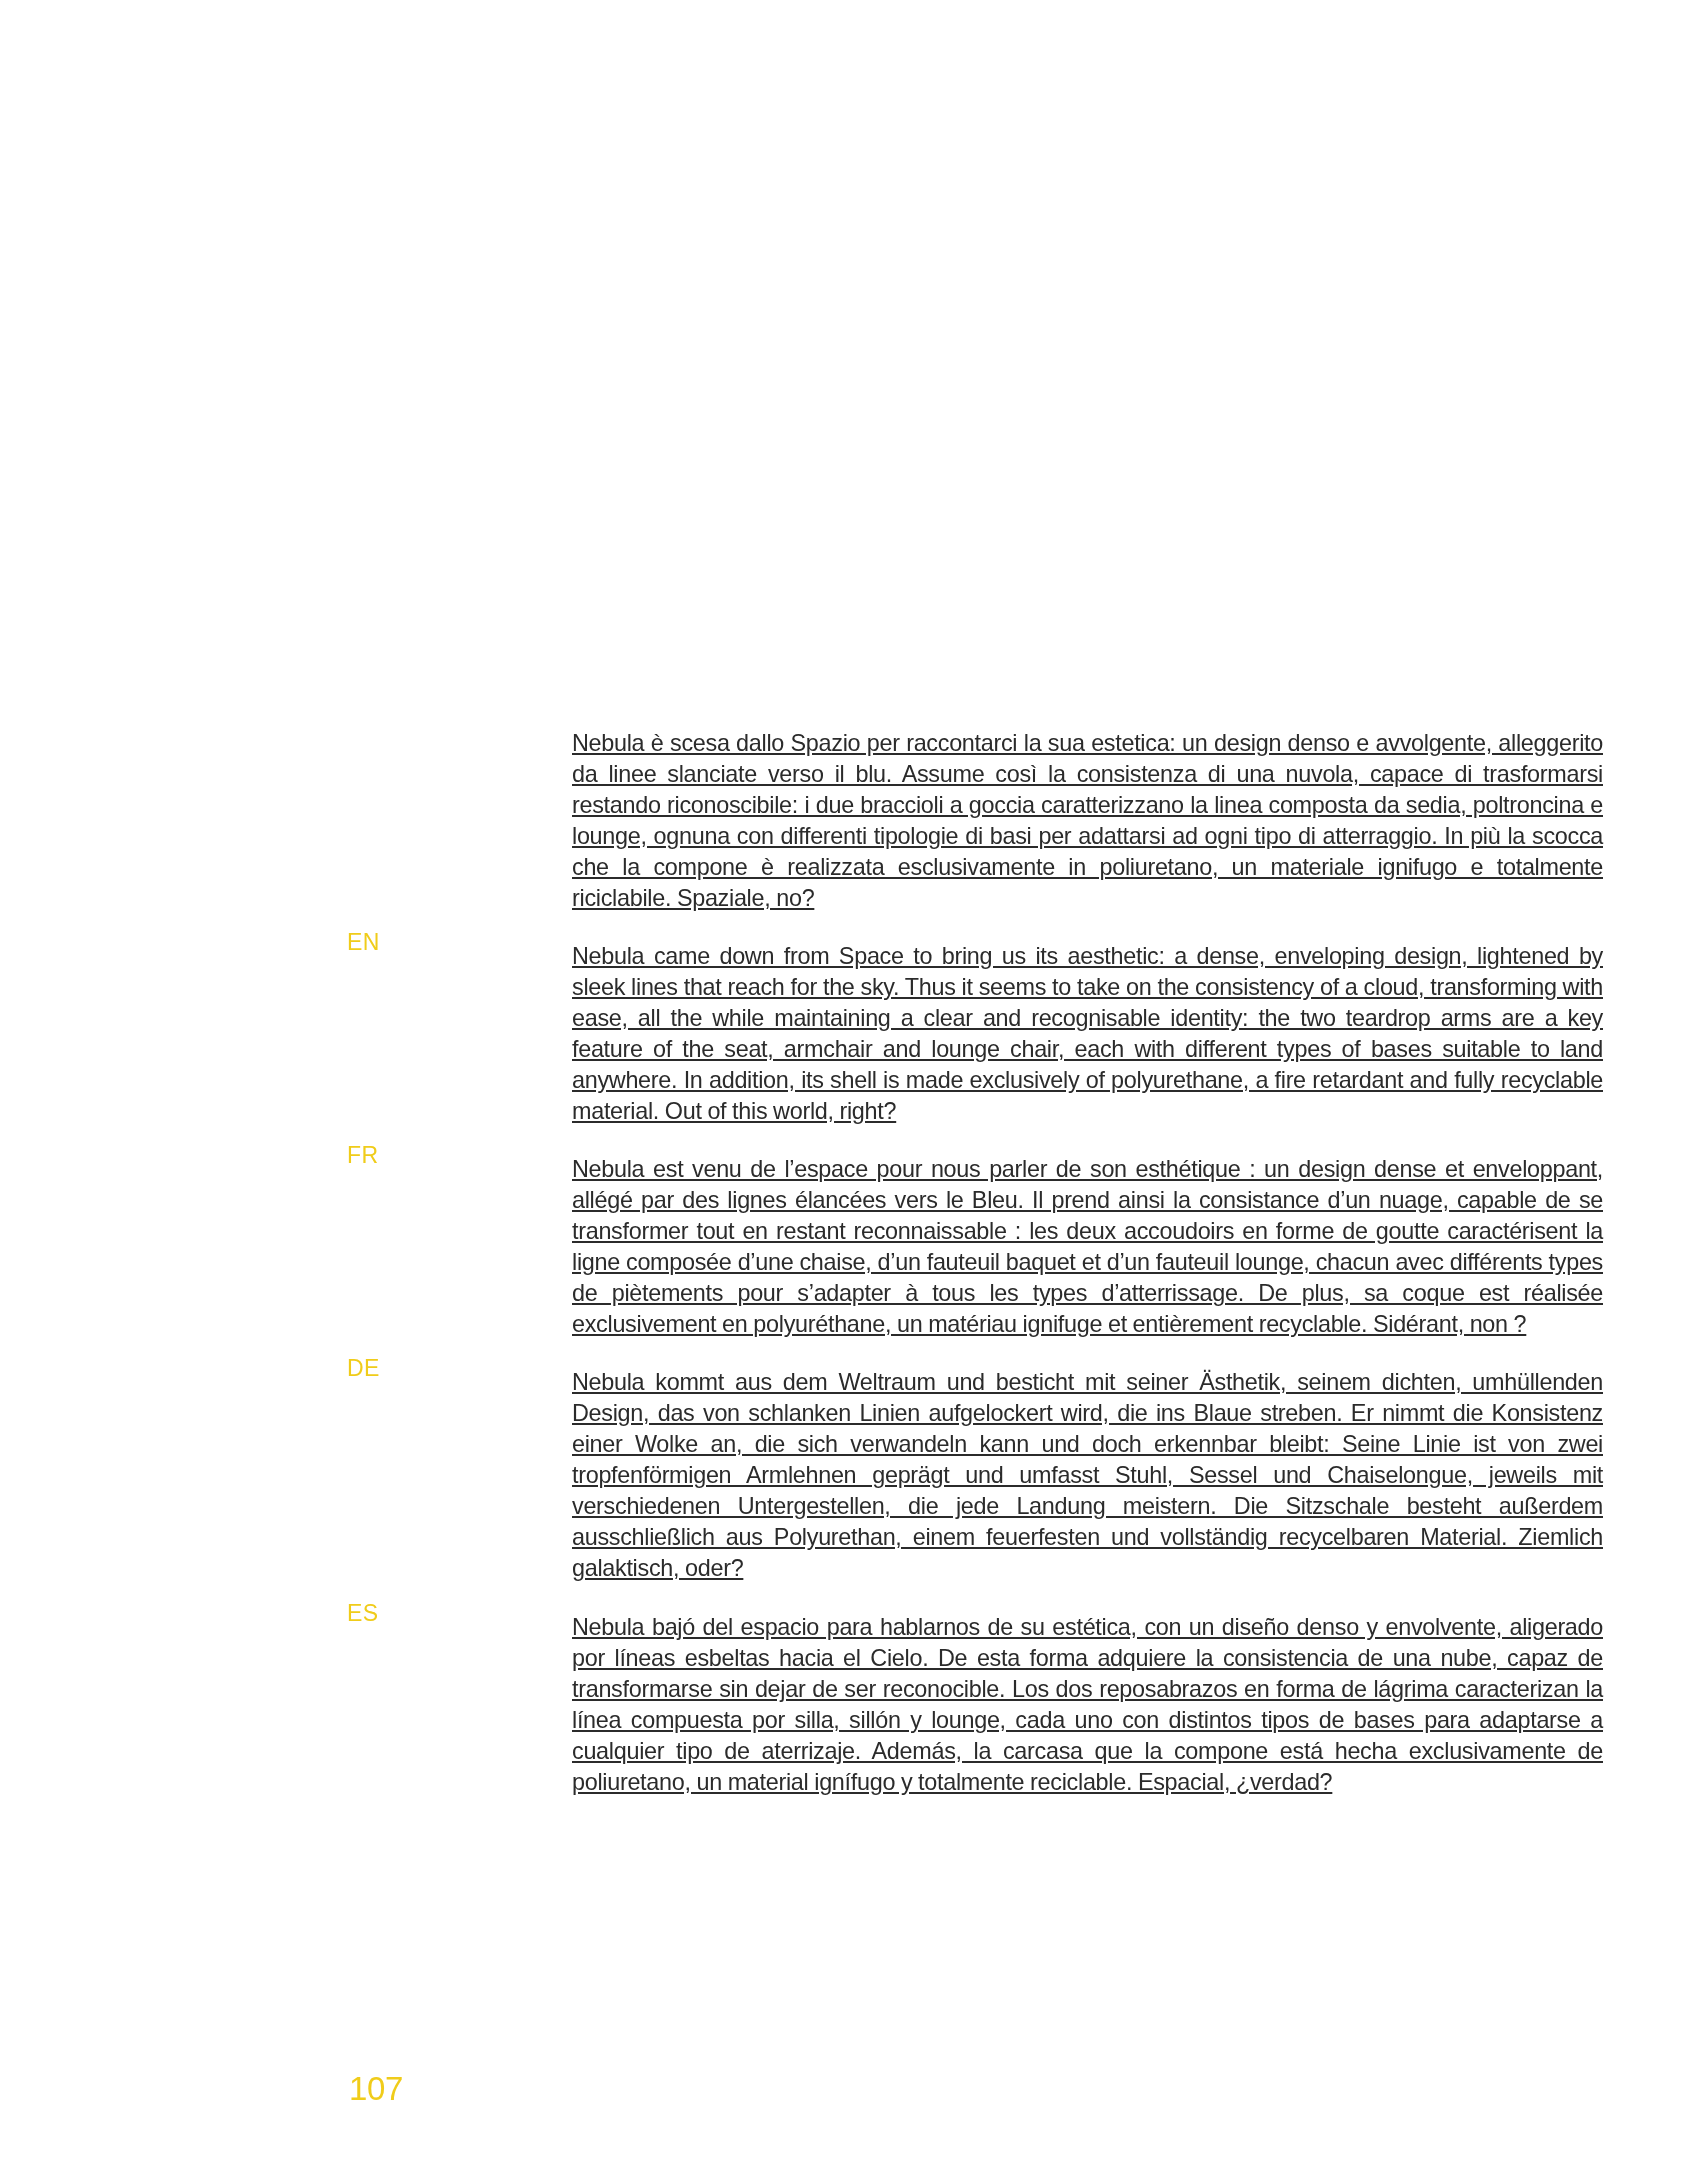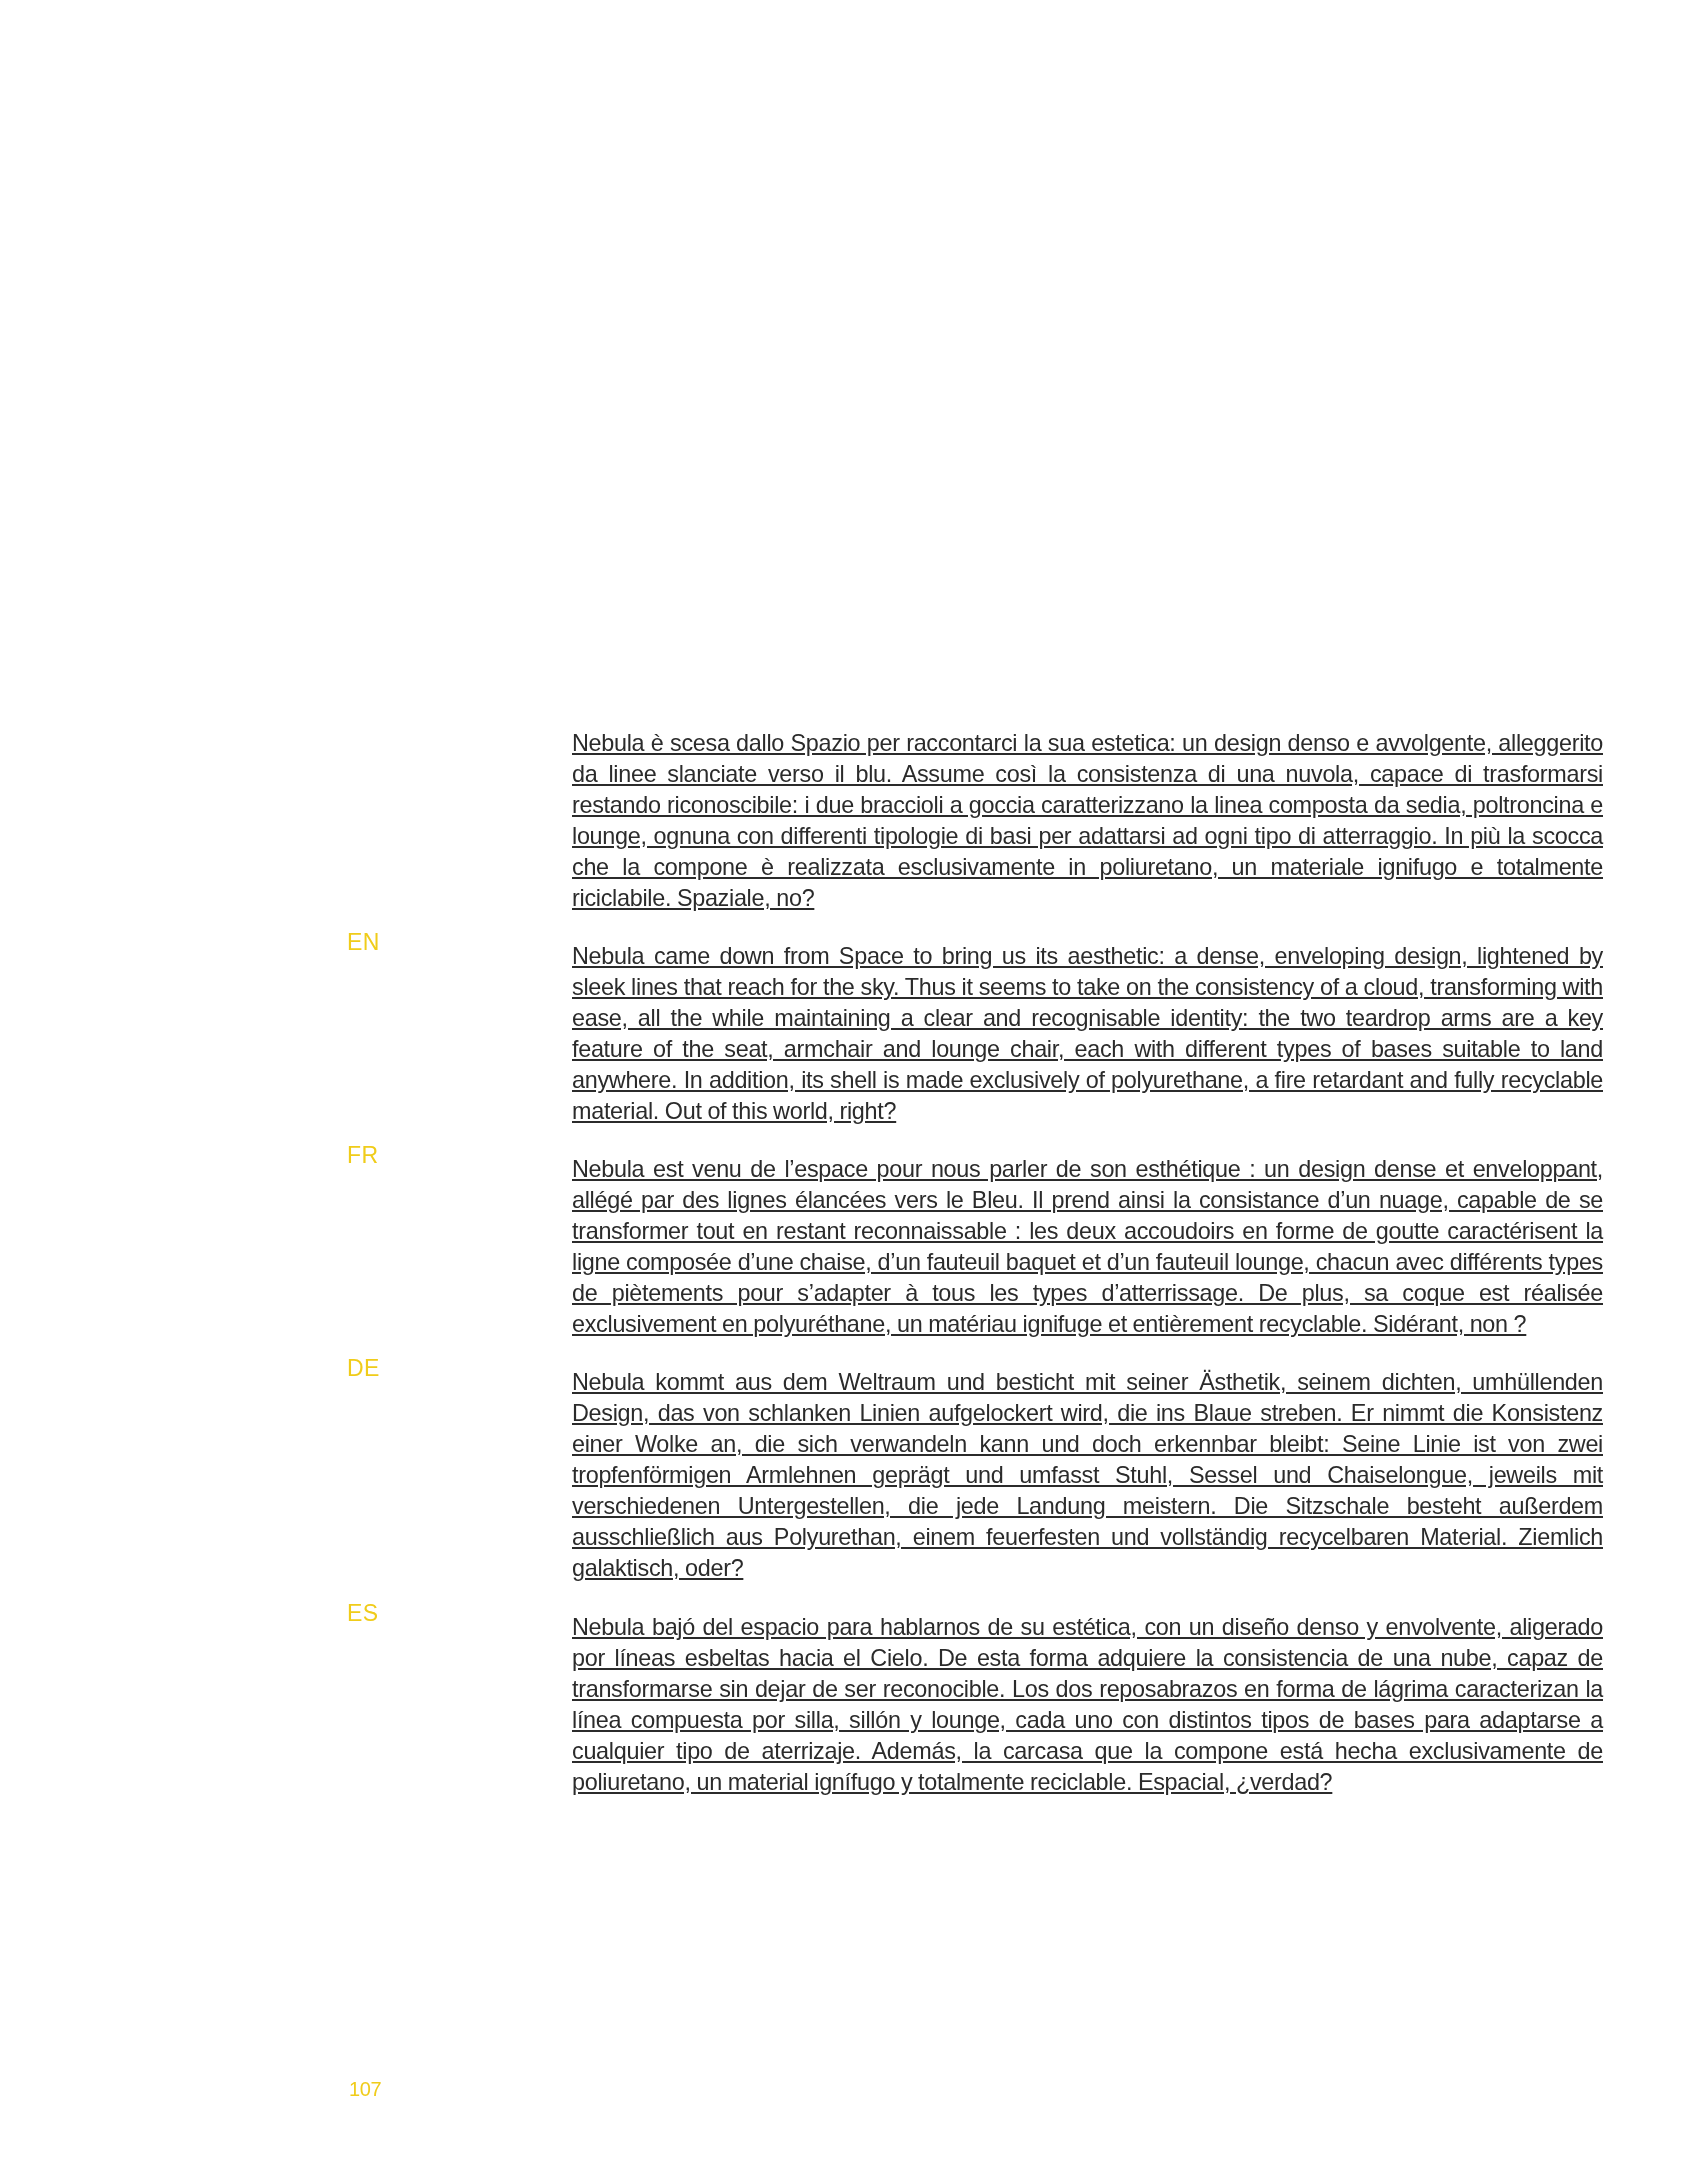--- a/index.html
+++ b/index.html
@@ -48,21 +48,21 @@
       letter-spacing: -0.3px;
       word-spacing: -0.4px;
       color: #2b2b2b;
       margin: 14px;
       text-decoration: underline;
     }
     .page-number {
       position: absolute;
       left: 349px;
       top: 2072px;
-      font-size: 20px;
+      font-size: 33px;
       line-height: 34px;
       color: #f0cc1a;
       letter-spacing: -0.4px;
     }
   </style>
 </head>
 <body>
 
 <div class="page">
 

